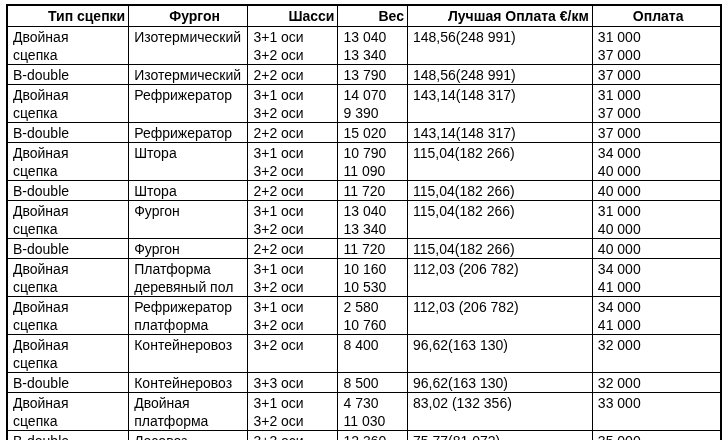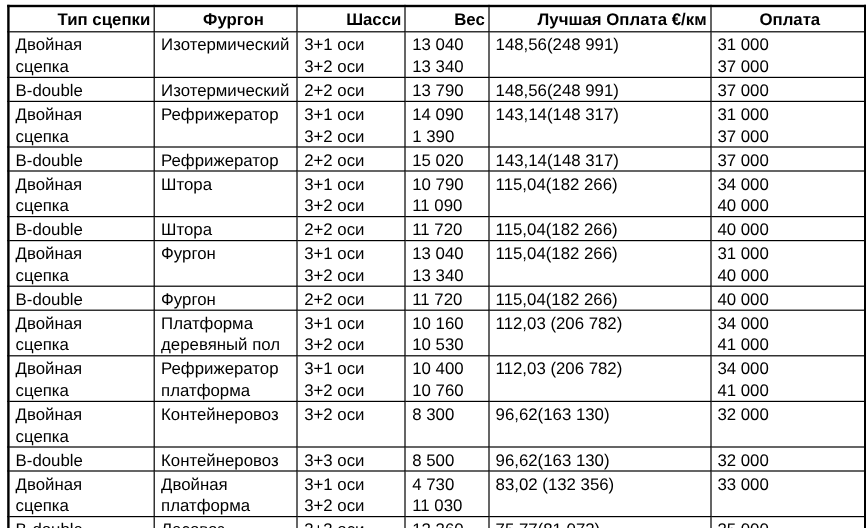--- a/index.html
+++ b/index.html
@@ -108,22 +108,22 @@
           <div class="line">сцепка</div>
         </td>
         <td>
           <div class="line">Рефрижератор</div>
         </td>
         <td>
           <div class="line">3+1 оси</div>
           <div class="line">3+2 оси</div>
         </td>
         <td>
-          <div class="line">14 090</div>
-          <div class="line">1 390</div>
+          <div class="line">14 070</div>
+          <div class="line">9 390</div>
         </td>
         <td>
           <div class="line">143,14(148 317)</div>
         </td>
         <td>
           <div class="line">31 000</div>
           <div class="line">37 000</div>
         </td>
       </tr>
       <tr class="single">
@@ -266,21 +266,21 @@
         </td>
         <td>
           <div class="line">Рефрижератор</div>
           <div class="line">платформа</div>
         </td>
         <td>
           <div class="line">3+1 оси</div>
           <div class="line">3+2 оси</div>
         </td>
         <td>
-          <div class="line">10 400</div>
+          <div class="line">2 580</div>
           <div class="line">10 760</div>
         </td>
         <td>
           <div class="line">112,03 (206 782)</div>
         </td>
         <td>
           <div class="line">34 000</div>
           <div class="line">41 000</div>
         </td>
       </tr>
@@ -289,21 +289,21 @@
           <div class="line">Двойная</div>
           <div class="line">сцепка</div>
         </td>
         <td>
           <div class="line">Контейнеровоз</div>
         </td>
         <td>
           <div class="line">3+2 оси</div>
         </td>
         <td>
-          <div class="line">8 300</div>
+          <div class="line">8 400</div>
         </td>
         <td>
           <div class="line">96,62(163 130)</div>
         </td>
         <td>
           <div class="line">32 000</div>
         </td>
       </tr>
       <tr class="single">
         <td>

